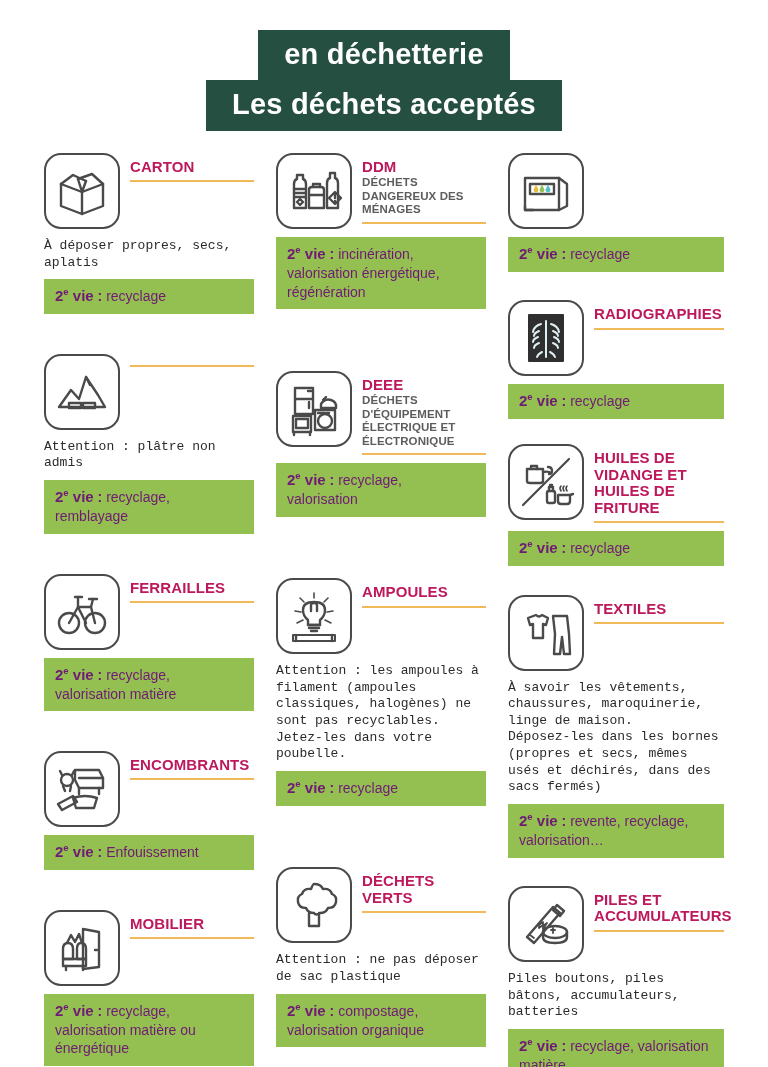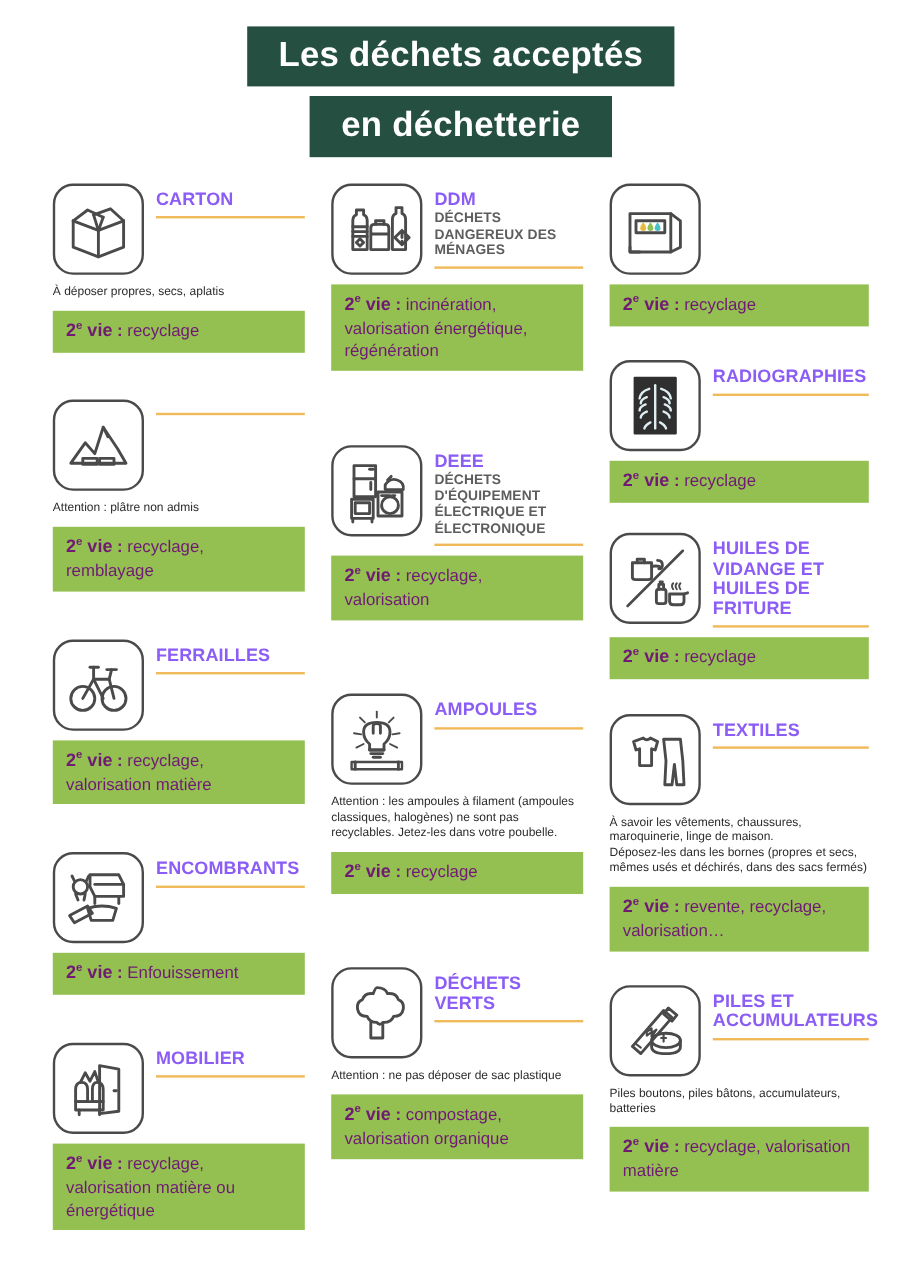--- a/index.html
+++ b/index.html
@@ -64,21 +64,21 @@
     background: #fff;
   }
   .icon-box svg { display: block; }
 
   .head-text {
     flex: 1;
     padding-top: 6px;
     min-width: 0;
   }
   .cat-title {
-    color: #8b5cf6;
+    color: #be185d;
     font-size: 15px;
     font-weight: bold;
     line-height: 1.1;
     letter-spacing: 0.1px;
   }
   .cat-sub {
     color: #5d5d5d;
     font-size: 11.5px;
     font-weight: bold;
     line-height: 1.17;
@@ -86,24 +86,25 @@
     margin-top: 1px;
   }
   .rule {
     height: 2px;
     background: #f0b95a;
     margin-top: 5px;
     width: 100%;
   }
 
   .note {
-    font-size: 10px;
+    font-size: 13px;
     line-height: 1.28;
     color: #2b2b2b;
     margin-top: 9px;
+    font-family: Liberation Mono, monospace;
   }
 
   .banner {
     background: #93c051;
     color: #701a75;
     font-size: 14px;
     line-height: 1.34;
     padding: 7px 11px 8px 11px;
     margin-top: 8px;
   }
@@ -115,22 +116,22 @@
     font-size: 9.5px;
     vertical-align: super;
     line-height: 0;
   }
   .banner .sep { font-weight: bold; }
 </style>
 </head>
 <body>
 
 <div class="title-block">
+  <div class="title-bar second">en déchetterie</div>
   <div class="title-bar">Les déchets acceptés</div>
-  <div class="title-bar second">en déchetterie</div>
 </div>
 
 <div class="columns" id="columns">
     <div class="col">
       <div class="card" style="margin-bottom: 39.6016px;">
         <div class="card-head">
           <div class="icon-box">
             <svg width="58" height="58" viewBox="0 0 58 58" fill="none" stroke="#4a4a4a" stroke-width="2.4" stroke-linejoin="round" stroke-linecap="round">
               <path d="M8 22 L29 30 L50 22"></path>
               <path d="M8 22 V44 L29 52 V30"></path>

